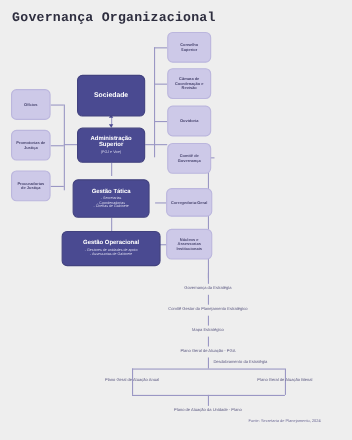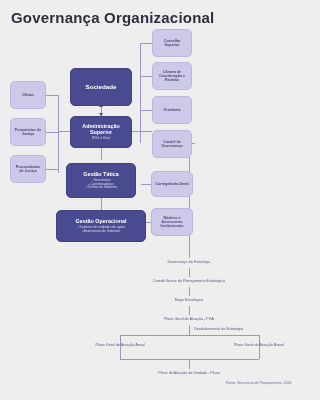--- a/index.html
+++ b/index.html
@@ -8,22 +8,22 @@
     background:#eeeeee;
     font-family:"Liberation Sans", sans-serif;
     color:#3b3b58;
     overflow:hidden;
     position:relative;
   }
   #canvas{position:absolute;left:0;top:0;width:312px;height:400px;}
 
   .title{
     position:absolute;left:11px;top:9px;
-    font-family:Liberation Sans, sans-serif;
-    font-size:15px;font-weight:bold;color:#2e2e3f;
+    font-family:Liberation Mono, monospace;
+    font-size:12px;font-weight:bold;color:#2e2e3f;
     letter-spacing:.2px;white-space:nowrap;
   }
 
   
   .node{
     position:absolute;box-sizing:border-box;
     display:flex;flex-direction:column;
     align-items:center;justify-content:center;
     text-align:center;border-radius:5px;
     line-height:1.18;

